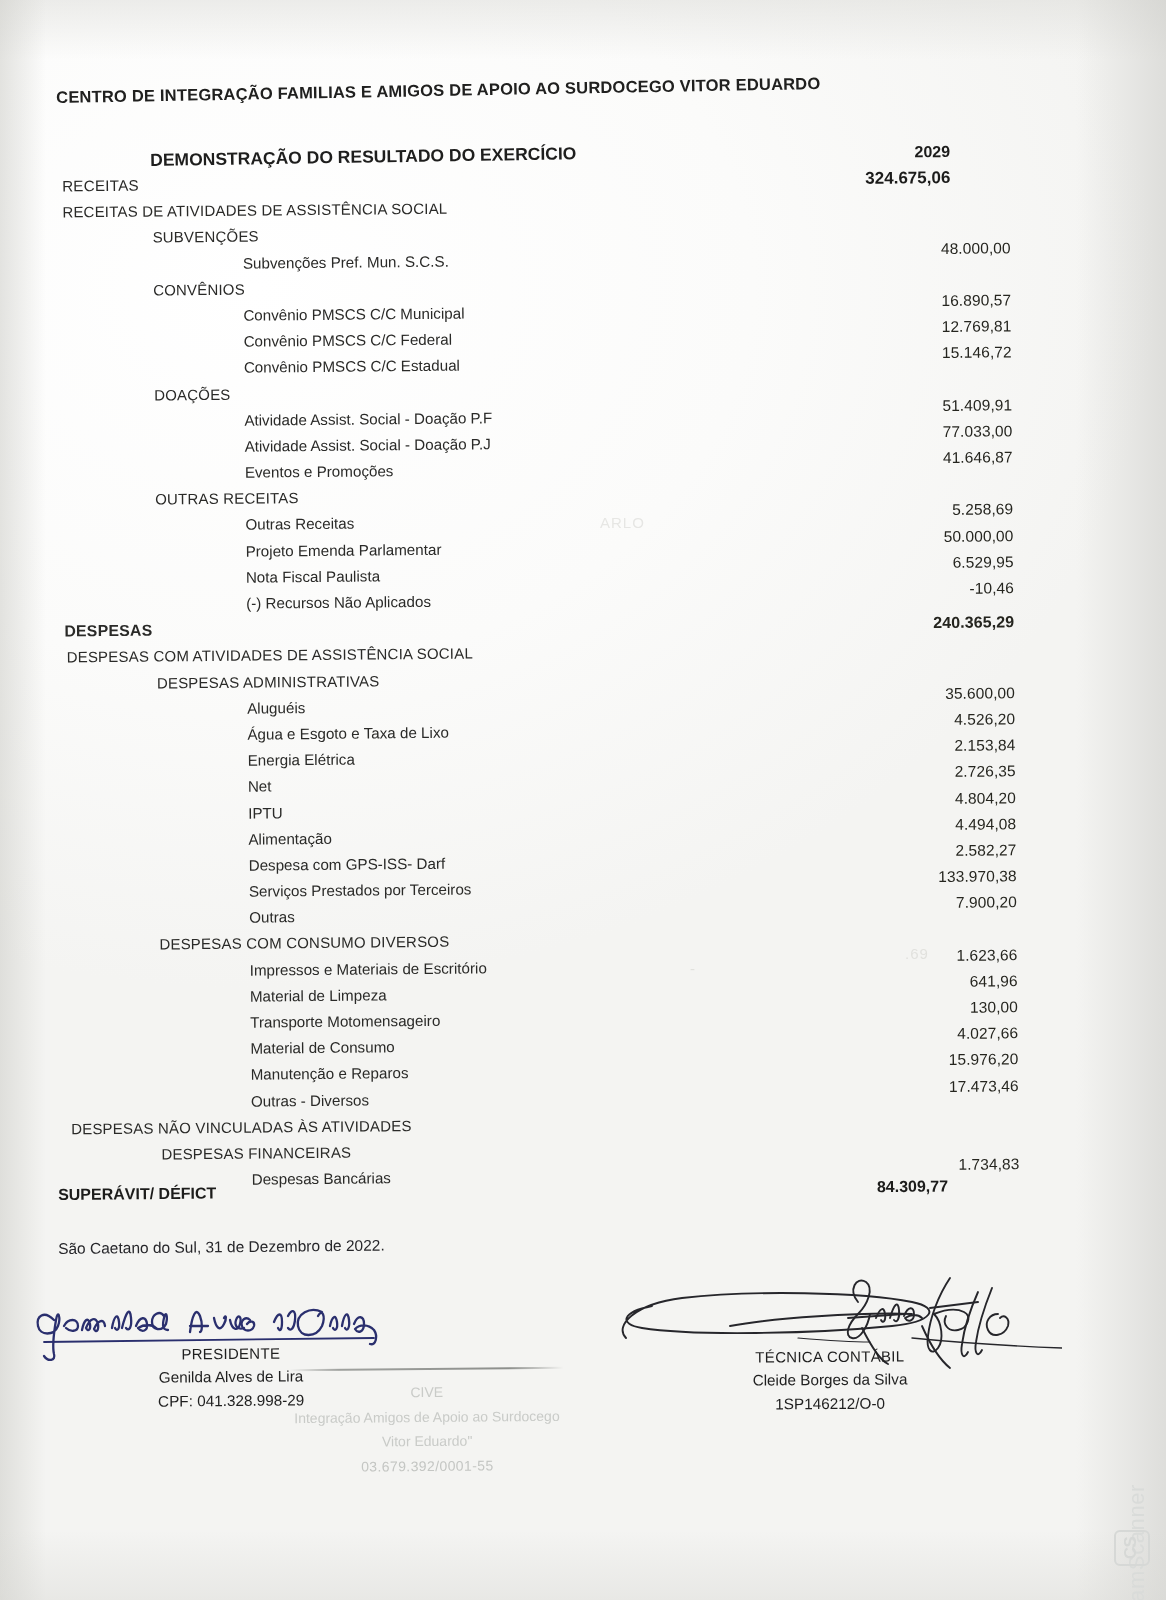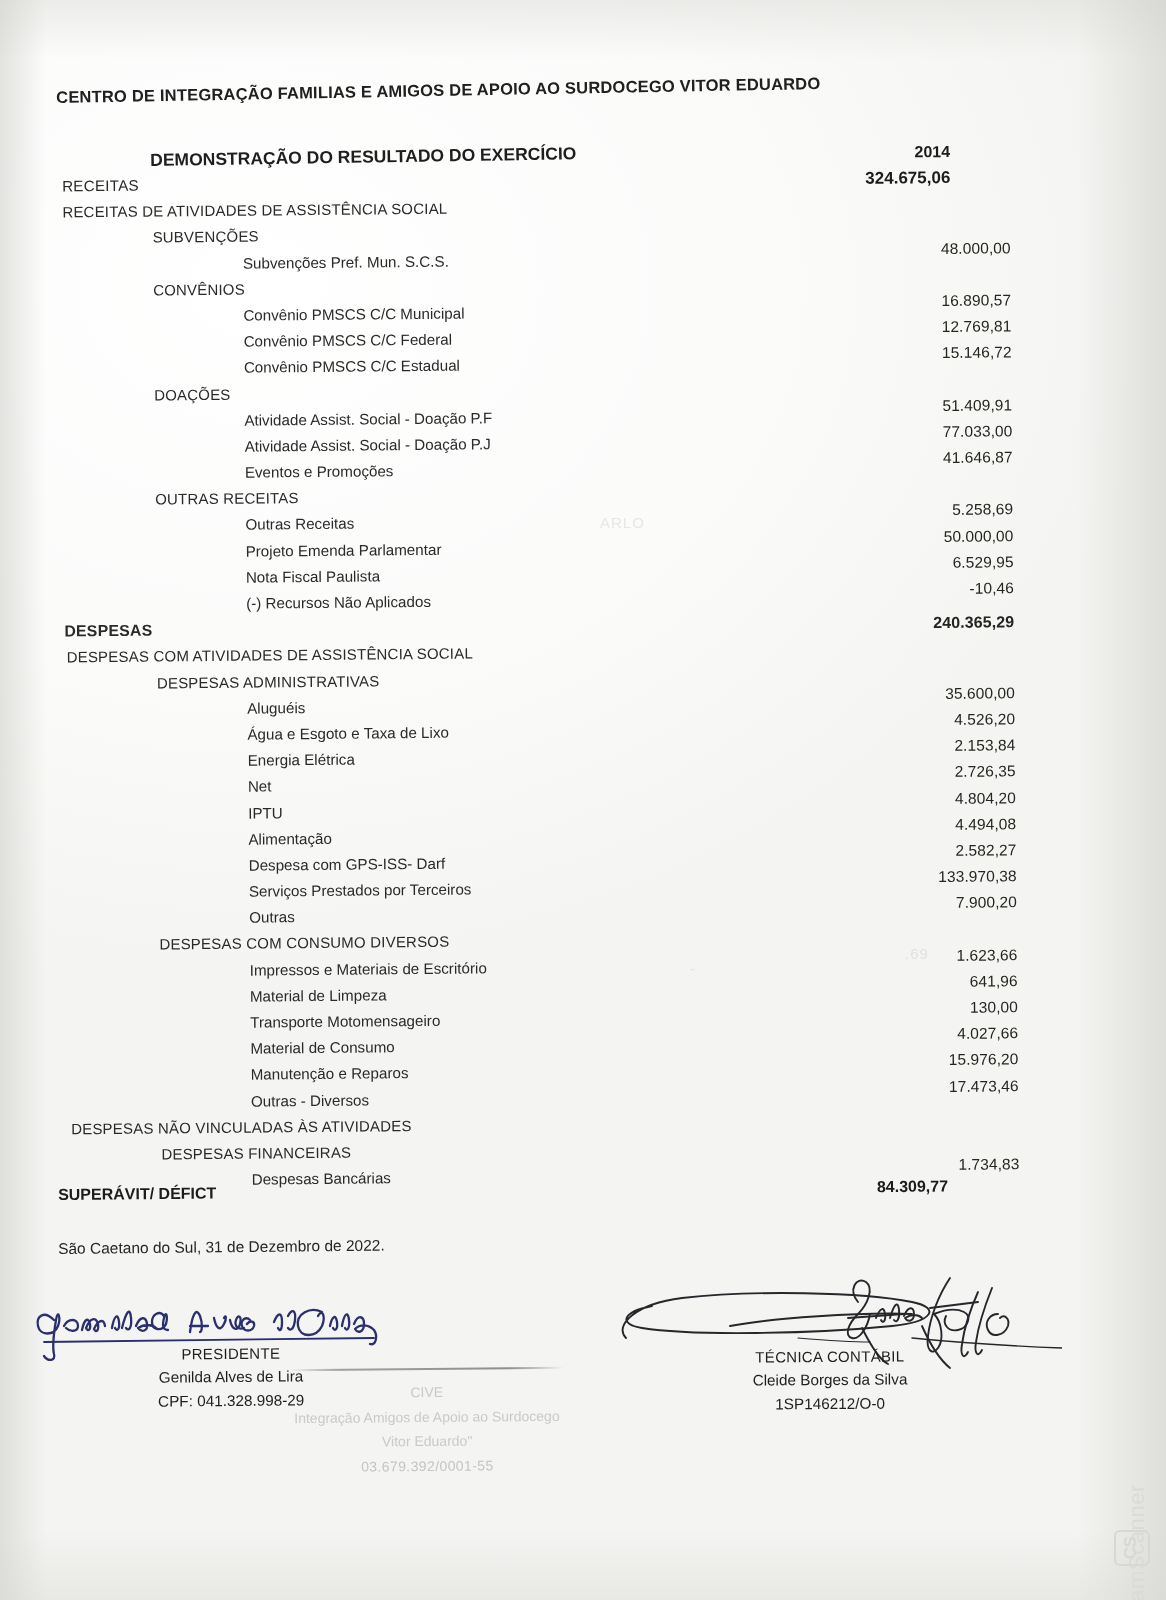--- a/index.html
+++ b/index.html
@@ -249,21 +249,21 @@
   <div class="scan-shade-top"></div>
   <div class="scan-shade-left"></div>
   <div class="scan-shade-right"></div>
   <div class="scan-shade-bottom"></div>
 
   <div class="doc-title">CENTRO DE INTEGRAÇÃO FAMILIAS E AMIGOS DE APOIO AO SURDOCEGO VITOR EDUARDO</div>
 
   <div class="stmt-title">DEMONSTRAÇÃO DO RESULTADO DO EXERCÍCIO</div>
 
   <div class="year-head">
-    <span>2014</span>
+    <span>2029</span>
     <span class="y-val">324.675,06</span>
   </div>
 
   <div class="ghost" style="left:600px; top:514px;">ARLO</div>
   <div class="ghost" style="left:905px; top:945px;">.69</div>
   <div class="ghost" style="left:690px; top:960px;">-</div>
 
   <div class="sheet" id="statement-rows">
       <div class="row">
         <div class="label lvl-sec">RECEITAS</div>

